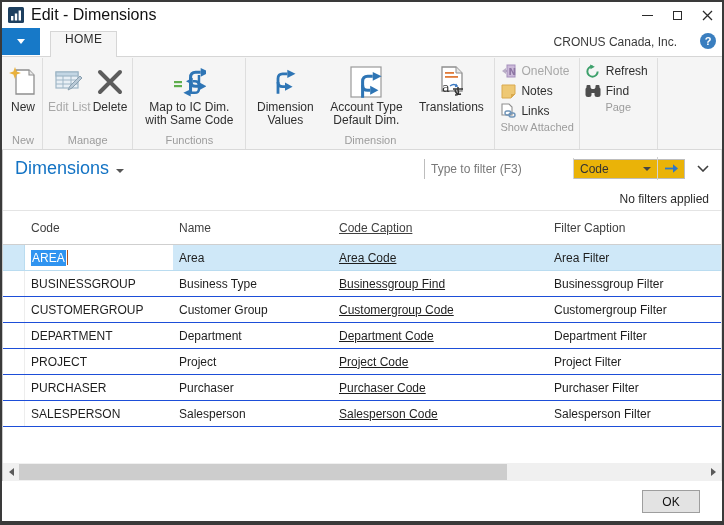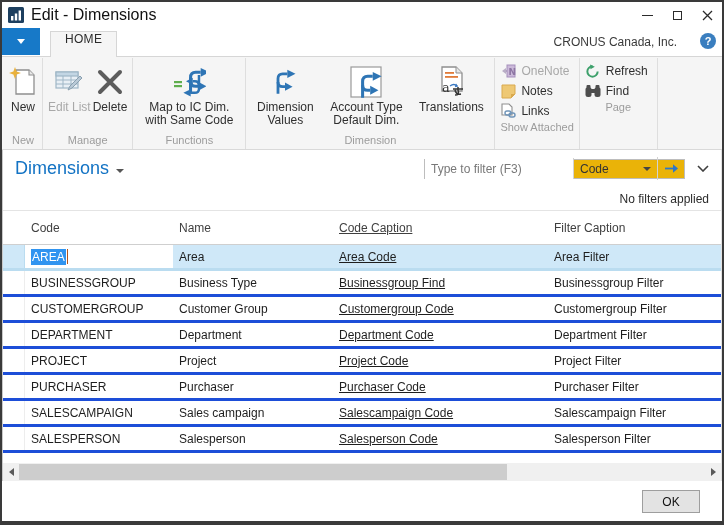--- a/index.html
+++ b/index.html
@@ -53,21 +53,21 @@
   .filter-input::placeholder{color:#787878;}
   .filter-col{display:flex;align-items:center;width:84px;height:21px;border-left:1px solid #d2d2d2;padding:0 6px;color:#333;}
   .filter-col .cname{flex:1;}
   .drop-tri{width:0;height:0;border-left:4px solid transparent;border-right:4px solid transparent;border-top:4px solid #444;}
   .filter-go{width:27px;height:23px;border-left:1px solid #d2d2d2;display:flex;align-items:center;justify-content:center;}
   .chev{margin:0 4px 0 12px;display:flex;align-items:center;}
   .statusrow{height:23px;display:flex;align-items:center;justify-content:flex-end;background:#fff;padding-right:12px;color:#2b2b2b;flex:0 0 auto;}
   
   .grid{flex:1;display:flex;flex-direction:column;background:#fff;overflow:hidden;}
   .grid-header{height:35px;display:flex;align-items:center;border-top:1px solid #e4e4e4;border-bottom:1px solid #cfcfcf;color:#3f3f3f;flex:0 0 auto;}
-  .grid-row{height:26px;display:flex;align-items:stretch;border-bottom:3px solid #1d4ed8;}
+  .grid-row{height:26px;display:flex;align-items:stretch;border-bottom:1px solid #1d4ed8;}
   .grid-row.selected{background:#cfe8f8;border-bottom-color:#badcf0;}
   .cell{display:flex;align-items:center;padding:0 6px;overflow:hidden;white-space:nowrap;}
   .selector{width:22px;flex:0 0 22px;padding:0;border-right:1px solid #ededed;}
   .grid-row.selected .selector{border-right-color:#badcf0;}
   .c0{width:148px;flex:0 0 148px;}
   .c1{width:160px;flex:0 0 160px;}
   .c2{width:215px;flex:0 0 215px;text-decoration:underline;}
   .c3{flex:1;}
   .h0{position:relative;}
   .cell.editing{background:#fff;}
@@ -392,27 +392,20 @@
           </div>
           <div class="grid-row">
             <div class="cell selector"></div>
             <div class="cell c0">PURCHASER</div>
             <div class="cell c1">Purchaser</div>
             <div class="cell c2">Purchaser Code</div>
             <div class="cell c3">Purchaser Filter</div>
           </div>
           <div class="grid-row">
             <div class="cell selector"></div>
-            <div class="cell c0">SALESCAMPAIGN</div>
-            <div class="cell c1">Sales campaign</div>
-            <div class="cell c2">Salescampaign Code</div>
-            <div class="cell c3">Salescampaign Filter</div>
-          </div>
-          <div class="grid-row">
-            <div class="cell selector"></div>
             <div class="cell c0">SALESPERSON</div>
             <div class="cell c1">Salesperson</div>
             <div class="cell c2">Salesperson Code</div>
             <div class="cell c3">Salesperson Filter</div>
           </div>
         </div>
     </div>
 
     <div class="hscroll">
       <div class="scroll-arrow">

